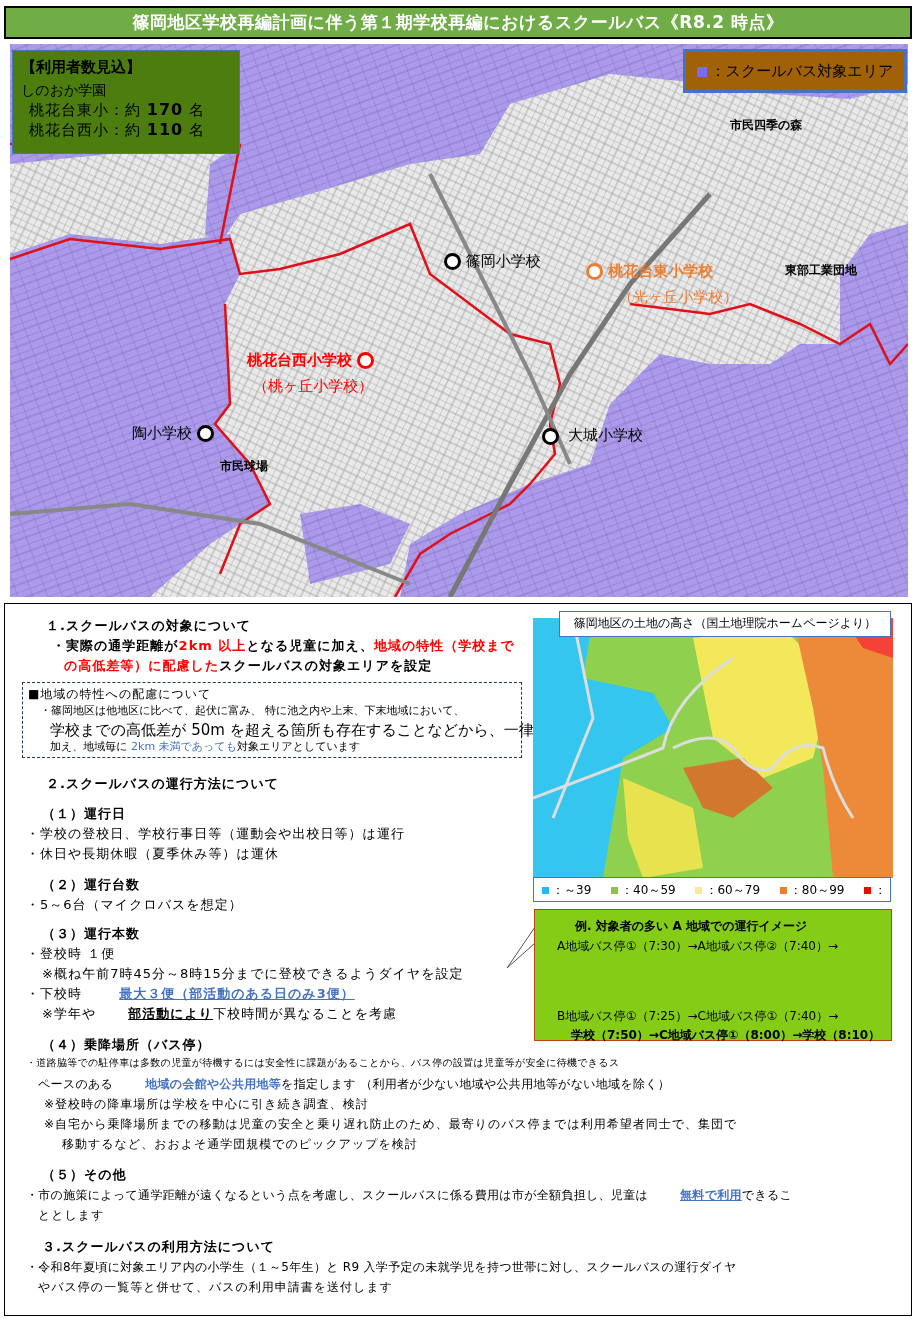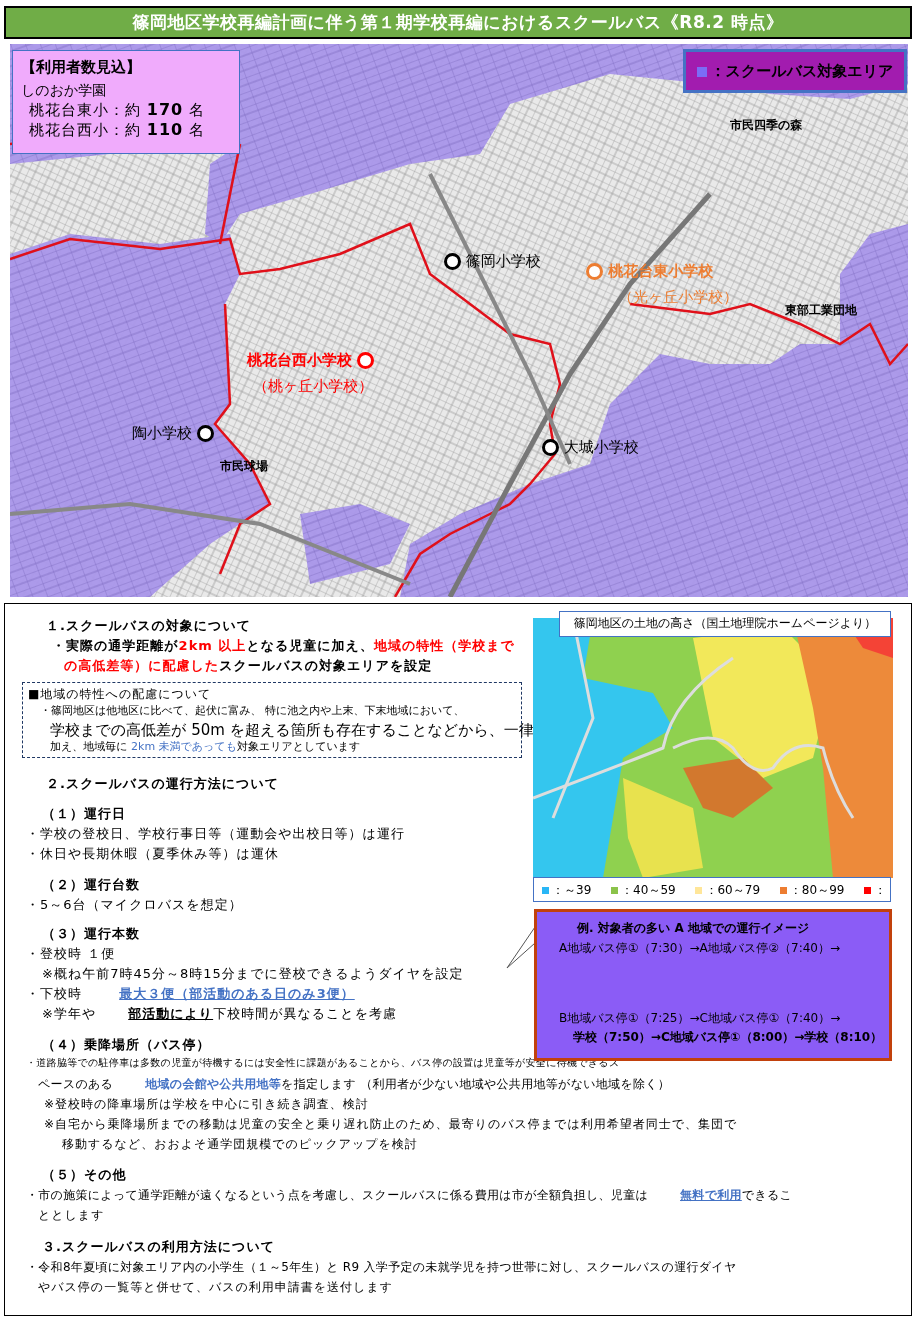--- a/index.html
+++ b/index.html
@@ -1,41 +1,41 @@
 <!DOCTYPE html>
 <html><head>
 <meta charset="utf-8">
 <style>
   html,body{margin:0;padding:0;background:#fff;}
   body{width:917px;height:1321px;position:relative;overflow:hidden;font-family:"DejaVu Sans","Liberation Sans",sans-serif;color:#000;}
   .header{position:absolute;left:4px;top:6px;width:908px;height:33px;background:#70ad47;border:2px solid #000;box-sizing:border-box;color:#fff;font-weight:bold;font-size:17px;line-height:29px;text-align:center;letter-spacing:0.5px;}
   .map{position:absolute;left:10px;top:44px;width:898px;height:553px;overflow:hidden;background:#d8d8d8;}
   .map svg{position:absolute;left:0;top:0;}
-  .users-box{position:absolute;left:12px;top:50px;width:228px;height:104px;background:#f0abfc;border:1px solid #4472c4;box-sizing:border-box;padding:6px 8px;font-size:14px;line-height:20px;}
+  .users-box{position:absolute;left:12px;top:50px;width:228px;height:104px;background:#4d7c0f;border:1px solid #4472c4;box-sizing:border-box;padding:6px 8px;font-size:14px;line-height:20px;}
   .users-box .t{font-weight:bold;font-size:15px;margin-bottom:3px;}
   .users-box .row{padding-left:8px;font-size:15px;letter-spacing:1px;}
   .users-box b{font-size:16px;}
-  .legend-box{position:absolute;left:683px;top:49px;width:224px;height:44px;background:#a21caf;border:3px solid #4472c4;box-sizing:border-box;font-weight:bold;font-size:15px;line-height:38px;text-align:center;}
+  .legend-box{position:absolute;left:683px;top:49px;width:224px;height:44px;background:#a16207;border:3px solid #4472c4;box-sizing:border-box;font-weight:normal;font-size:15px;line-height:38px;text-align:center;}
   .legend-box .sq{display:inline-block;width:10px;height:10px;background:#7b6cf6;margin-right:4px;vertical-align:middle;}
   .lbl{position:absolute;font-size:15px;white-space:nowrap;}
   .lbl.b{font-weight:bold;font-size:12px;}
   .circ{display:inline-block;width:11px;height:11px;border:3px solid #000;border-radius:50%;background:#fff;vertical-align:middle;}
   .content{position:absolute;left:4px;top:603px;width:908px;height:713px;border:1.5px solid #000;box-sizing:border-box;}
   .tx{position:absolute;font-size:13px;white-space:nowrap;letter-spacing:1px;}
   .h{font-weight:bold;margin-left:32px;}
   .red{color:#ff0000;font-weight:bold;}
   .blue{color:#4472c4;}
   .ul{text-decoration:underline;}
   .dashbox{position:absolute;left:22px;top:682px;width:500px;height:76px;border:1px dashed #1f3864;box-sizing:border-box;}
   .elev{position:absolute;left:533px;top:618px;width:360px;height:260px;overflow:hidden;}
   .elev-title{position:absolute;left:559px;top:611px;width:330px;height:24px;background:#fff;border:1px solid #4472c4;font-size:12px;line-height:22px;text-align:center;}
   .elev-legend{position:absolute;left:533px;top:877px;width:358px;height:25px;border:1px solid #4472c4;background:#fff;font-size:12px;line-height:24px;box-sizing:border-box;padding-left:8px;}
   .elev-legend span.s{display:inline-block;width:7px;height:7px;margin-right:3px;vertical-align:middle;}
   .elev-legend .it{margin-right:16px;}
-  .callout{position:absolute;left:534px;top:909px;width:358px;height:152px;border:3px solid #c2410c;box-sizing:border-box;background:#8b5cf6;font-size:12px;}
+  .callout{position:absolute;left:534px;top:909px;width:358px;height:132px;border:1px solid #c2410c;box-sizing:border-box;background:#84cc16;font-size:12px;}
   .callout .l{position:absolute;white-space:nowrap;}
 </style>
 </head>
 <body>
 
 <div class="header"><span>篠岡地区学校再編計画に伴う第１期学校再編におけるスクールバス《R8.2 時点》</span></div>
 
 <div class="map">
   <svg width="898" height="553" viewBox="0 0 898 553">
     <defs>
@@ -60,42 +60,42 @@
     <path d="M230 100 L210 200" fill="none" stroke="#e0101a" stroke-width="2.5"></path>
     <path d="M620 260 L700 270 L740 260 L790 280 L830 300 L860 280 L880 320 L898 300" fill="none" stroke="#e0101a" stroke-width="2.5"></path>
     <path d="M0 100 L80 90 L200 80" fill="none" stroke="#e0101a" stroke-width="2.5"></path>
 
     <path d="M440 553 L500 440 L560 330 L620 240 L700 150" fill="none" stroke="#777" stroke-width="5"></path>
     <path d="M420 130 L520 330 L560 420" fill="none" stroke="#888" stroke-width="4"></path>
     <path d="M0 470 L120 460 L250 480 L400 540" fill="none" stroke="#888" stroke-width="4"></path>
   </svg>
 
   <div class="lbl b" style="left:720px;top:73px;">市民四季の森</div>
-  <div class="lbl b" style="left:775px;top:218px;margin-top:40px;">東部工業団地</div>
+  <div class="lbl b" style="left:775px;top:218px;">東部工業団地</div>
   <div class="lbl b" style="left:210px;top:414px;">市民球場</div>
 
   <div class="lbl" style="left:434px;top:208px;">
     <span class="circ"></span>
     <span>篠岡小学校</span>
   </div>
   <div class="lbl" style="left:576px;top:218px;color:#ed7d31;font-weight:bold;">
     <span class="circ" style="border-color:#ed7d31;"></span>
     <span>桃花台東小学校</span>
   </div>
   <div class="lbl" style="left:608px;top:244px;color:#ed7d31;">（光ヶ丘小学校）</div>
   <div class="lbl" style="left:237px;top:307px;color:#ff0000;font-weight:bold;">
     <span>桃花台西小学校</span>
     <span class="circ" style="border-color:#ff0000;"></span>
   </div>
   <div class="lbl" style="left:243px;top:333px;color:#ff0000;">（桃ヶ丘小学校）</div>
   <div class="lbl" style="left:122px;top:380px;">
     <span>陶小学校</span>
     <span class="circ"></span>
   </div>
-  <div class="lbl" style="left:532px;top:394px;">
+  <div class="lbl" style="left:532px;top:382px;font-family:Liberation Mono, monospace;">
     <span class="circ"></span>
     <span>大城小学校</span>
   </div>
 </div>
 
 <div class="users-box">
   <div class="t">【利用者数見込】</div>
   <div>しのおか学園</div>
   <div class="row"><span>桃花台東小：約</span> <b>170</b> <span>名</span></div>
   <div class="row"><span>桃花台西小：約</span> <b>110</b> <span>名</span></div>

